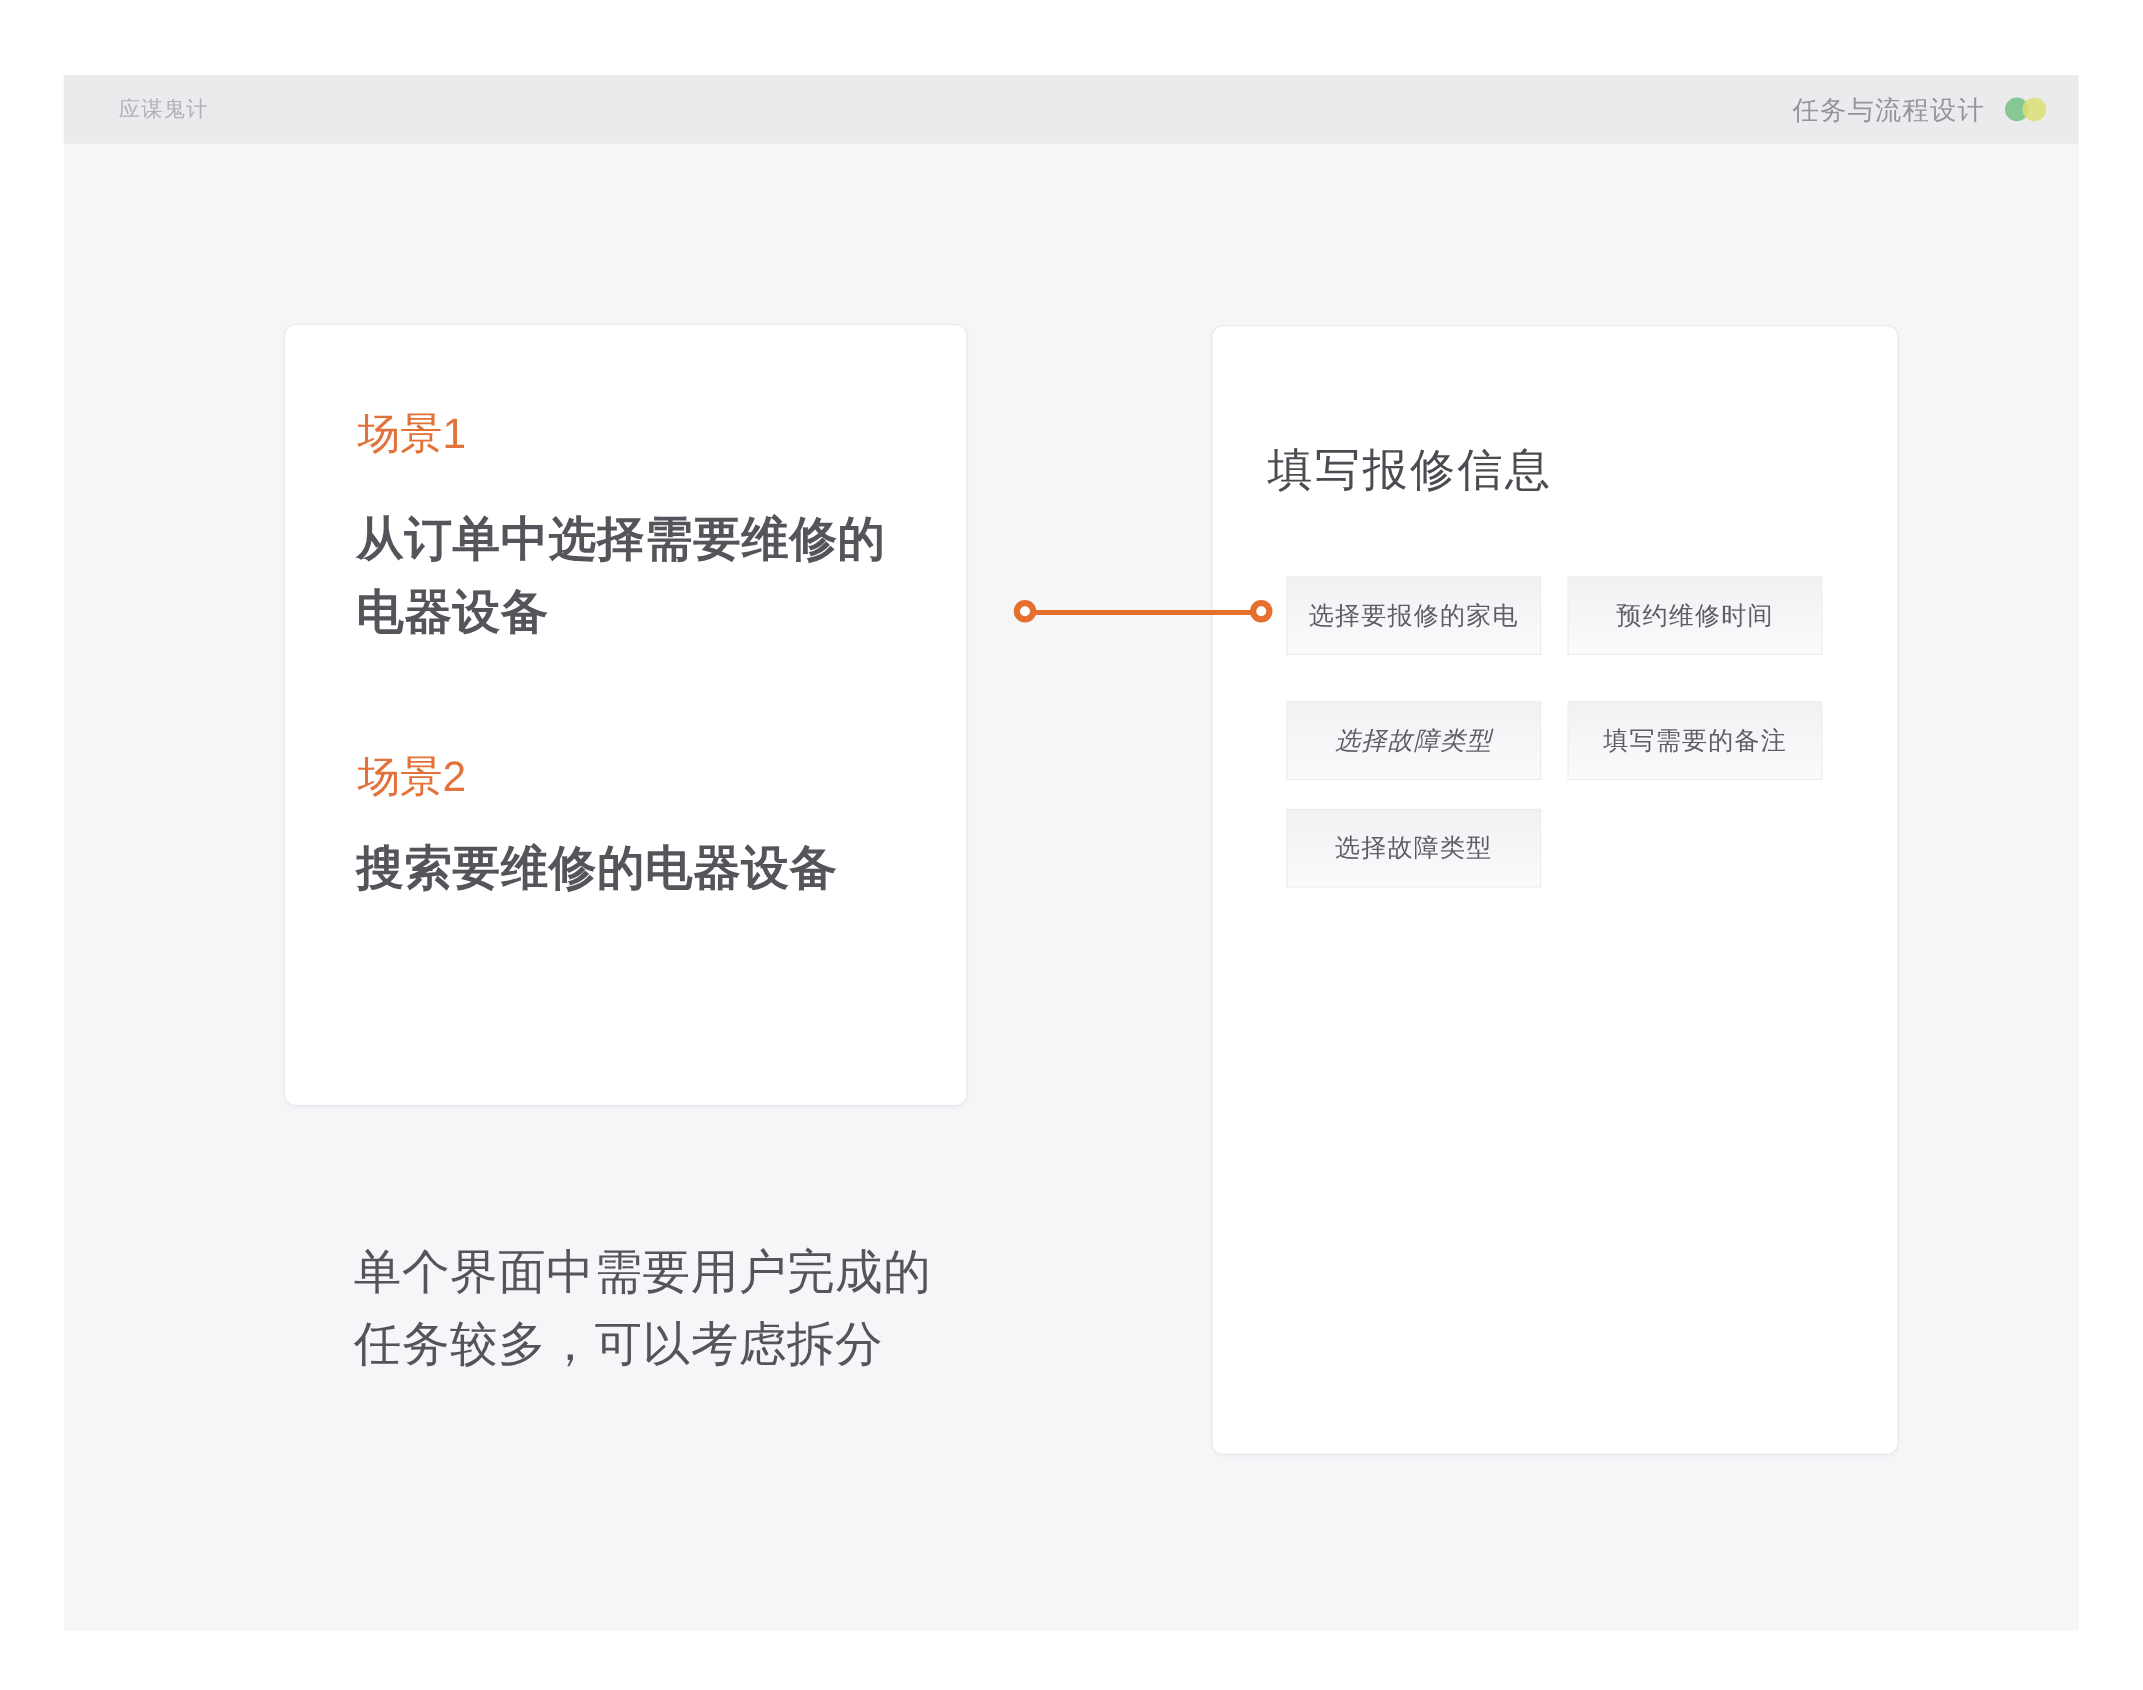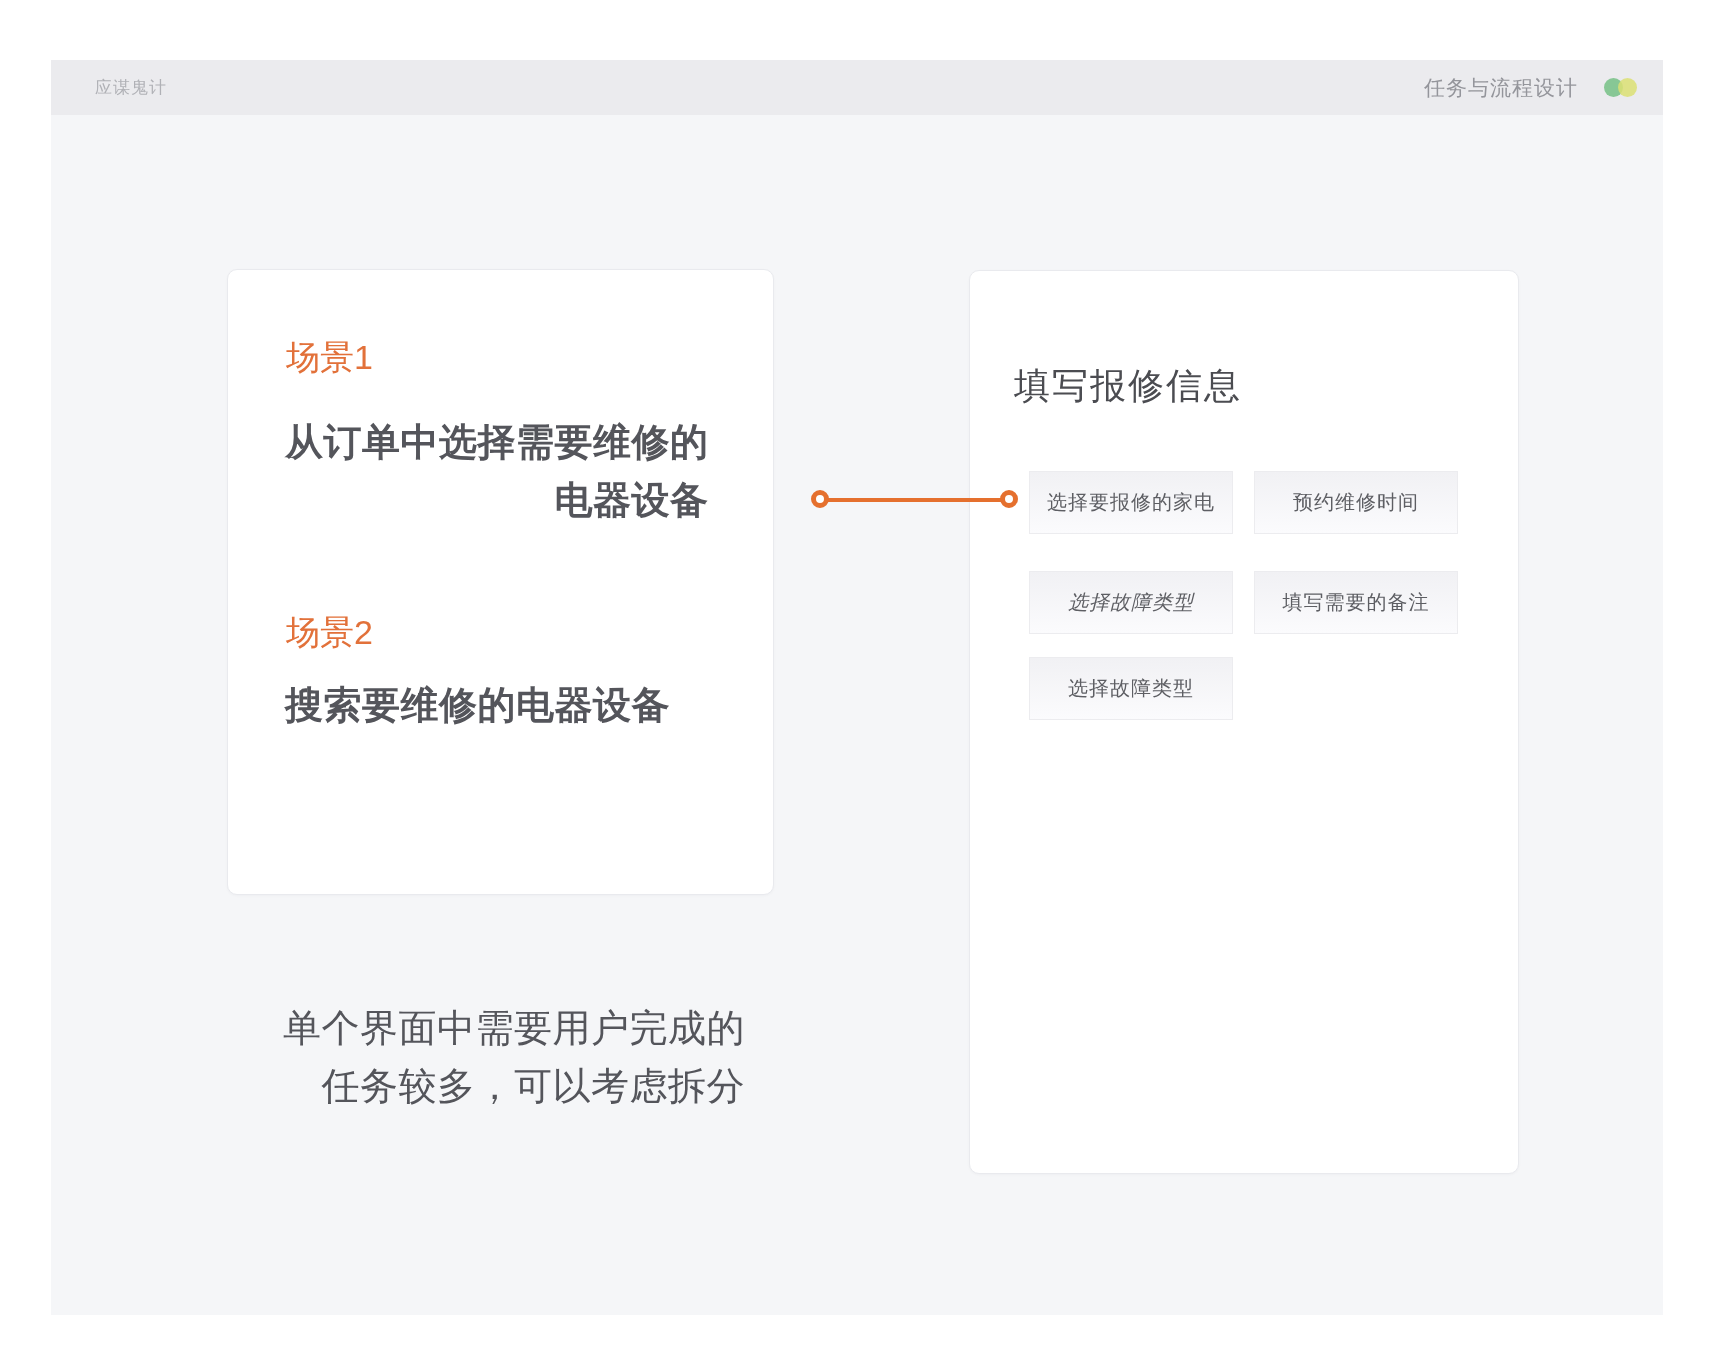--- a/index.html
+++ b/index.html
@@ -7,21 +7,20 @@
     padding: 0;
     background: #ffffff;
     font-family: "Liberation Sans", "DejaVu Sans", sans-serif;
   }
   .page {
     position: relative;
     width: 1714px;
     height: 1352px;
     background: #ffffff;
     overflow: hidden;
-    text-align: right;
   }
   .stage {
     position: absolute;
     left: 51px;
     top: 60px;
     width: 1612px;
     height: 1238px;
     background: #f5f6f8;
   }
   .topbar {
@@ -41,42 +40,42 @@
     letter-spacing: 1px;
     color: #b0b1b6;
   }
   .topbar-right {
     position: absolute;
     right: 26px;
     top: 0;
     height: 55px;
     display: flex;
     align-items: center;
-    gap: 26px;
+    gap: 16px;
   }
   .topbar-title {
     font-size: 21px;
     letter-spacing: 1px;
     color: #94959b;
   }
   .logo-dots {
     display: flex;
     align-items: center;
   }
   .dot {
     width: 19px;
     height: 19px;
     border-radius: 50%;
   }
   .dot-green { background: #87c795; }
   .dot-yellow { background: #dce073; opacity: 0.85; margin-left: -5px; }
 
   .canvas {
     position: absolute;
-    left: 0; top: 72px;
+    left: 0; top: 62px;
     width: 1612px;
     height: 1183px;
     background: #f5f6f8;
   }
 
   .card {
     position: absolute;
     background: #ffffff;
     border: 1px solid #e9eaee;
     border-radius: 10px;

